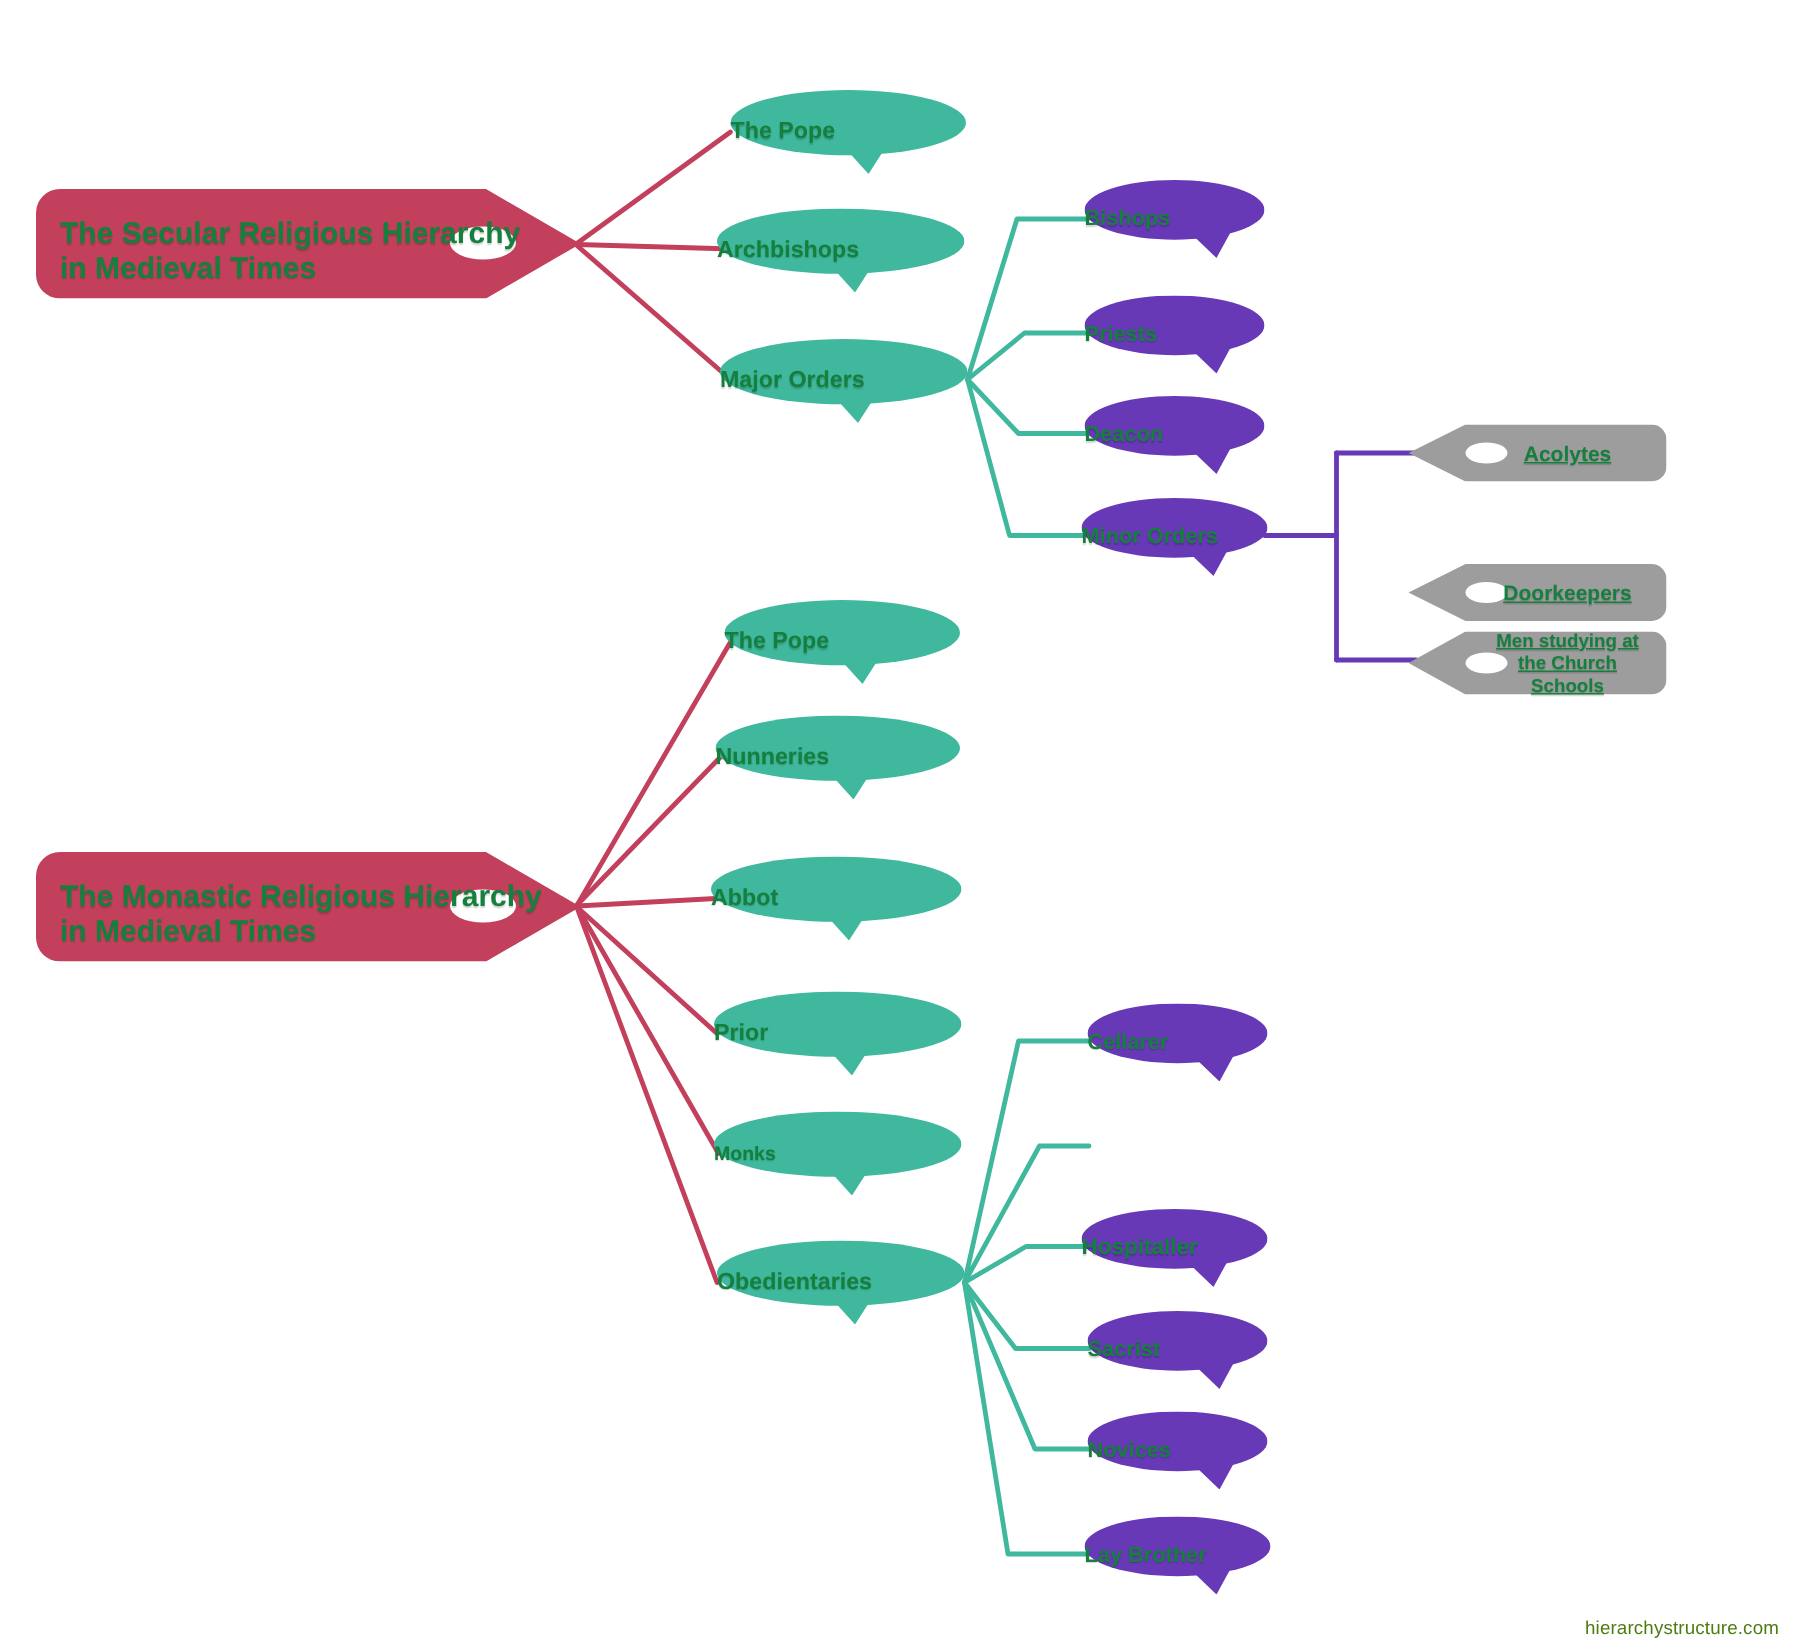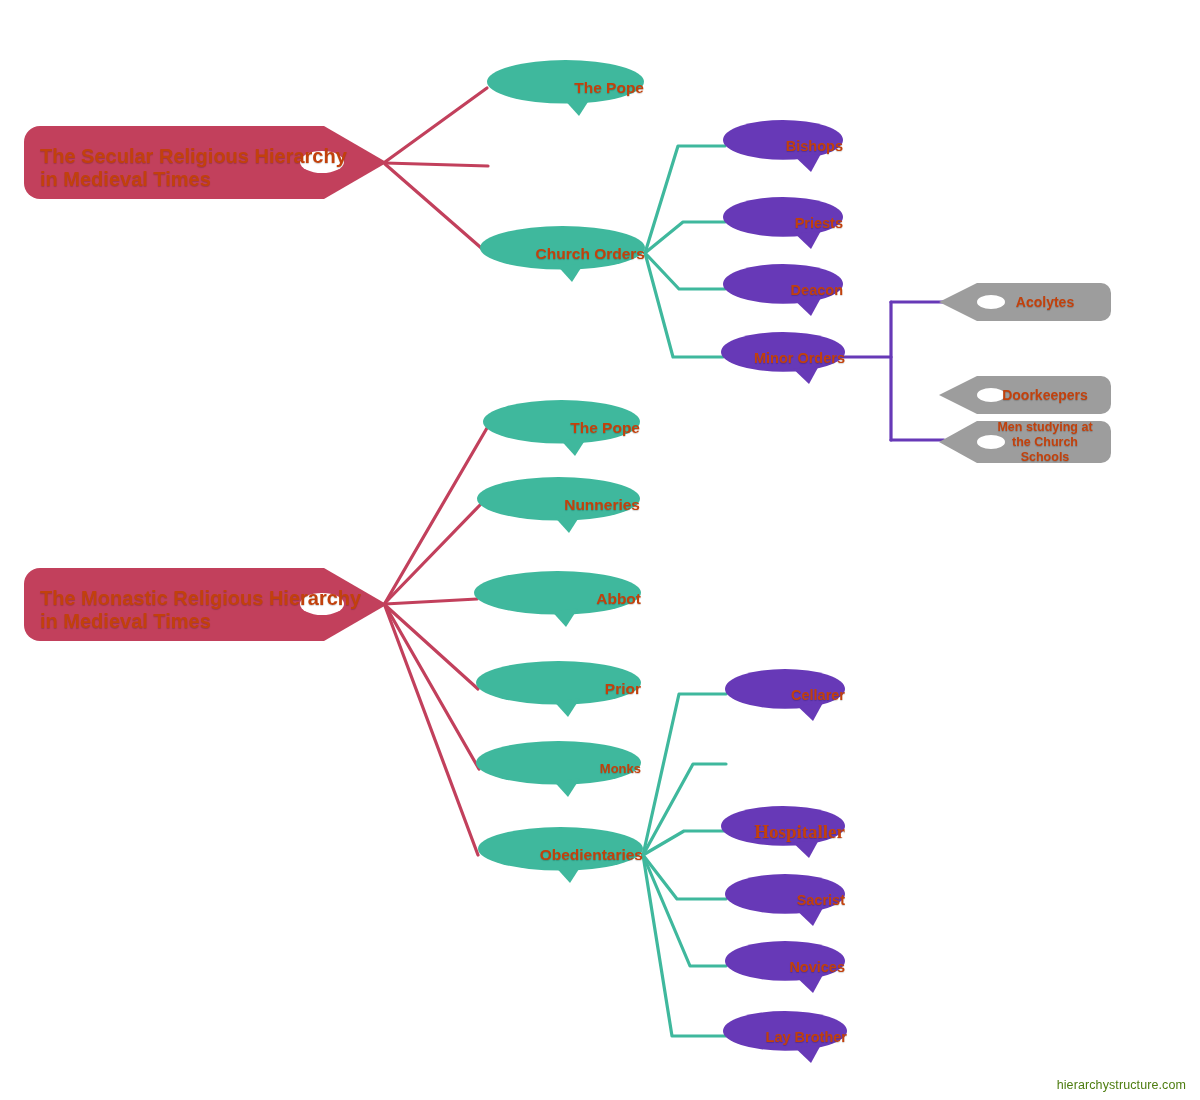--- a/index.html
+++ b/index.html
@@ -1,29 +1,29 @@
 <!DOCTYPE html>
 <html><head>
 <meta charset="utf-8">
 <style>
   html,body{margin:0;padding:0;background:#ffffff;}
   body{width:1200px;height:1100px;position:relative;overflow:hidden;
        font-family:"Liberation Sans",sans-serif;}
   #canvas{position:absolute;left:0;top:0;width:1200px;height:1100px;}
   svg.layer{position:absolute;left:0;top:0;width:1200px;height:1100px;overflow:visible;}
-  .node{position:absolute;display:flex;align-items:center;justify-content:flex-end;
-        color:#c2410c;font-weight:bold;text-align:center;line-height:1.15;
+  .node{position:absolute;display:flex;align-items:center;justify-content:flex-start;
+        color:#15803d;font-weight:bold;text-align:center;line-height:1.15;
         text-shadow:0 1px 1px rgba(0,0,0,.18);}
   .node span{position:relative;z-index:3;pointer-events:none;}
   .bubble .shape{position:absolute;left:0;top:0;width:100%;height:100%;z-index:1;}
   .roottag .shape,.graytag .shape{position:absolute;left:0;top:0;width:100%;height:100%;z-index:1;}
   .root-label{position:relative;z-index:3;width:100%;padding-left:16px;
               box-sizing:border-box;text-align:left;font-size:20px;margin-top:10px;}
   .gray-label{position:relative;z-index:3;padding-left:52px;padding-right:12px;
-              box-sizing:border-box;width:100%;text-align:center;font-size:14px;}
+              box-sizing:border-box;width:100%;text-align:center;font-size:14px;text-decoration:underline;}
   .gray-label.two{font-size:12.5px;line-height:1.2;}
   .watermark{position:absolute;right:14px;bottom:8px;color:#4d7c0f;
              font-size:12.5px;font-family:"Liberation Sans",sans-serif;
              letter-spacing:.1px;}
 </style>
 </head>
 <body>
 
 <div id="canvas">
 
@@ -80,27 +80,34 @@
   </div>
 
   <div class="node bubble" style="left:487px;top:60px;width:157px;height:56px;font-size:15.5px;">
     <svg class="shape" viewBox="0 0 157 72" preserveAspectRatio="none">
       <ellipse cx="78.5" cy="28" rx="78.5" ry="28" fill="#3fb89d"></ellipse>
       <path d="M78,52 L104,48 L92,72 Z" fill="#3fb89d"></path>
     </svg>
     <span>The Pope</span>
   </div>
 
+  <div class="node bubble" style="left:478px;top:139px;width:165px;height:56px;font-size:15.5px;">
+    <svg class="shape" viewBox="0 0 165 72" preserveAspectRatio="none">
+      <ellipse cx="82.5" cy="28" rx="82.5" ry="28" fill="#3fb89d"></ellipse>
+      <path d="M78,52 L104,48 L92,72 Z" fill="#3fb89d"></path>
+    </svg>
+    <span>Archbishops</span>
+  </div>
 
   <div class="node bubble" style="left:480px;top:226px;width:165px;height:56px;font-size:15.5px;">
     <svg class="shape" viewBox="0 0 165 72" preserveAspectRatio="none">
       <ellipse cx="82.5" cy="28" rx="82.5" ry="28" fill="#3fb89d"></ellipse>
       <path d="M78,52 L104,48 L92,72 Z" fill="#3fb89d"></path>
     </svg>
-    <span>Church Orders</span>
+    <span>Major Orders</span>
   </div>
 
   <div class="node bubble" style="left:723px;top:120px;width:120px;height:52px;font-size:14.5px;">
     <svg class="shape" viewBox="0 0 120 68" preserveAspectRatio="none">
       <ellipse cx="60" cy="26" rx="60" ry="26" fill="#6739b7"></ellipse>
       <path d="M72,48 L98,44 L88,68 Z" fill="#6739b7"></path>
     </svg>
     <span>Bishops</span>
   </div>
 
@@ -217,21 +224,21 @@
 
   <div class="node bubble" style="left:725px;top:669px;width:120px;height:52px;font-size:14.5px;">
     <svg class="shape" viewBox="0 0 120 68" preserveAspectRatio="none">
       <ellipse cx="60" cy="26" rx="60" ry="26" fill="#6739b7"></ellipse>
       <path d="M72,48 L98,44 L88,68 Z" fill="#6739b7"></path>
     </svg>
     <span>Cellarer</span>
   </div>
 
 
-  <div class="node bubble" style="left:721px;top:806px;width:124px;height:52px;font-size:19px;font-family:Liberation Serif, serif;">
+  <div class="node bubble" style="left:721px;top:806px;width:124px;height:52px;font-size:15px;">
     <svg class="shape" viewBox="0 0 124 68" preserveAspectRatio="none">
       <ellipse cx="62" cy="26" rx="62" ry="26" fill="#6739b7"></ellipse>
       <path d="M72,48 L98,44 L88,68 Z" fill="#6739b7"></path>
     </svg>
     <span>Hospitaller</span>
   </div>
 
   <div class="node bubble" style="left:725px;top:874px;width:120px;height:52px;font-size:14.5px;">
     <svg class="shape" viewBox="0 0 120 68" preserveAspectRatio="none">
       <ellipse cx="60" cy="26" rx="60" ry="26" fill="#6739b7"></ellipse>

